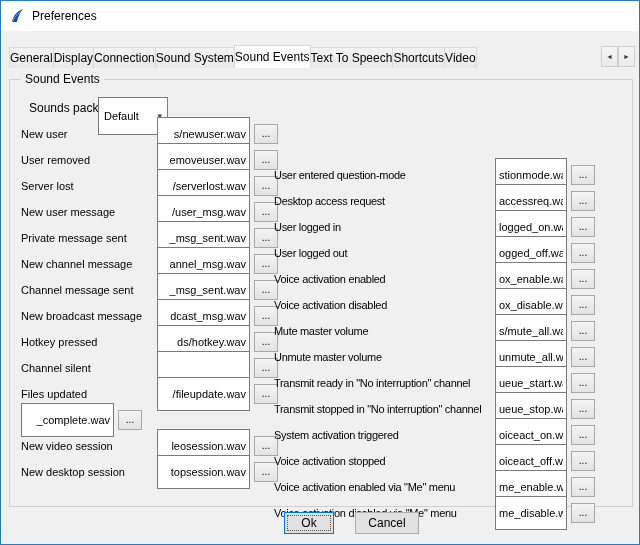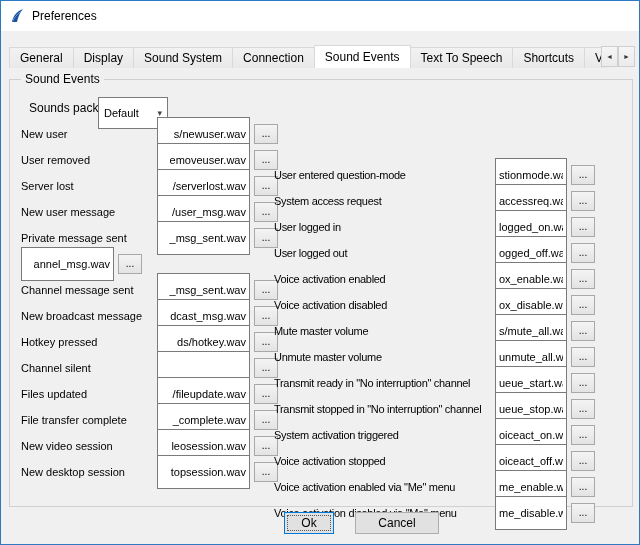--- a/index.html
+++ b/index.html
@@ -15,21 +15,21 @@
     position:absolute; left:0; top:0; right:0; height:30px;
     background:#ffffff; display:flex; align-items:center; padding-left:8px; gap:7px;
   }
   .title { font-size:12px; color:#000; }
 
   .tabbar {
     position:absolute; left:8px; top:44px; width:600px; height:23px;
     display:flex; align-items:flex-end; overflow:hidden;
   }
   .tab {
-    height:21px; line-height:20px; padding:0 10px; font-size:12px;
+    height:21px; line-height:20px; padding:0 0; font-size:12px;
     background:linear-gradient(#f2f2f2,#e9e9e9);
     border:1px solid #d9d9d9; border-bottom:none; margin-right:-1px;
     white-space:nowrap; color:#000; cursor:default;
   }
   .tab.active {
     height:23px; line-height:23px; background:#ffffff; z-index:2; position:relative;
   }
   .tab-scroll {
     position:absolute; top:45px; width:17px; height:21px; z-index:5;
     background:linear-gradient(#f5f5f5,#ebebeb); border:1px solid #cfcfcf;
@@ -42,21 +42,21 @@
     position:absolute; left:8px; top:78px; width:624px; height:428px;
     border:1px solid #d0d0d0;
   }
   .group-legend {
     position:absolute; left:11px; top:-8px; background:#f0f0f0;
     padding:0 4px; font-size:12px; color:#000;
   }
 
   .sp-label { position:absolute; left:28px; top:100px; font-size:12px; }
   .combo {
-    position:absolute; left:97px; top:96px; width:70px; height:32px;
+    position:absolute; left:97px; top:96px; width:70px; height:38px;
     background:#ffffff; border:1px solid #7a7a7a;
     font-size:11px; display:flex; align-items:center; padding:0 5px;
     justify-content:space-between; cursor:default;
   }
   .combo .arrow { font-size:9px; color:#444; }
 
   .col { position:absolute; top:123px; }
   .col-left  { left:20px; }
   .col-right { left:273px;margin-top:41px; }
   .row { display:flex; align-items:center; height:20px; margin-bottom:6px; }
@@ -75,42 +75,42 @@
     background:linear-gradient(#f4f4f4,#e3e3e3); border:1px solid #a8a8a8;
     cursor:default; color:#000;
   }
 
   .btn {
     position:absolute; top:511px; height:22px; font-size:12px;
     background:#e1e1e1; border:1px solid #adadad; cursor:default; color:#000;
     font-family:inherit;
   }
   .btn-ok { left:283px; width:50px; border:1px solid #0078d7; outline:1px dotted #555; outline-offset:-4px; }
-  .btn-cancel { left:354px; width:84px; }
+  .btn-cancel { left:354px; width:64px; }
 </style>
 </head>
 <body>
 
 <div class="window">
 
   <div class="titlebar">
     <span style="display:inline-flex;">
       <svg width="16" height="16" viewBox="0 0 16 16">
         <path d="M3 14 C4 8, 8 3, 14 1 C10 6, 9 10, 8 14 Z" fill="#1c4f9c"></path>
         <path d="M3.5 13.5 C5 10, 7.5 6.5, 12 3.5" stroke="#6aa0dc" stroke-width="1" fill="none"></path>
       </svg>
     </span>
     <span class="title">Preferences</span>
   </div>
 
   <div class="tabbar">
       <div class="tab">General</div>
       <div class="tab">Display</div>
+      <div class="tab">Connection</div>
       <div class="tab">Sound System</div>
-      <div class="tab">Connection</div>
       <div class="tab active">Sound Events</div>
       <div class="tab">Text To Speech</div>
       <div class="tab">Shortcuts</div>
       <div class="tab">Video</div>
     </div>
   <div class="tab-scroll left"><span>◄</span></div>
   <div class="tab-scroll right"><span>►</span></div>
 
   <div class="group">
     <span class="group-legend">Sound Events</span>
@@ -142,20 +142,21 @@
         <span class="lbl">New user message</span>
         <input type="text" class="txt" value="/user_msg.wav" style="">
         <button class="browse">...</button>
       </div>
       <div class="row">
         <span class="lbl">Private message sent</span>
         <input type="text" class="txt" value="_msg_sent.wav" style="">
         <button class="browse">...</button>
       </div>
       <div class="row">
+        <span class="lbl">New channel message</span>
         <input type="text" class="txt" value="annel_msg.wav" style="">
         <button class="browse">...</button>
       </div>
       <div class="row">
         <span class="lbl">Channel message sent</span>
         <input type="text" class="txt" value="_msg_sent.wav" style="">
         <button class="browse">...</button>
       </div>
       <div class="row">
         <span class="lbl">New broadcast message</span>
@@ -171,21 +172,20 @@
         <span class="lbl">Channel silent</span>
         <input type="text" class="txt" value="" style="">
         <button class="browse">...</button>
       </div>
       <div class="row">
         <span class="lbl">Files updated</span>
         <input type="text" class="txt" value="/fileupdate.wav" style="">
         <button class="browse">...</button>
       </div>
       <div class="row">
-        <span class="lbl">File transfer complete</span>
         <input type="text" class="txt" value="_complete.wav" style="">
         <button class="browse">...</button>
       </div>
       <div class="row">
         <span class="lbl">New video session</span>
         <input type="text" class="txt" value="leosession.wav" style="">
         <button class="browse">...</button>
       </div>
       <div class="row">
         <span class="lbl">New desktop session</span>
@@ -193,21 +193,21 @@
         <button class="browse">...</button>
       </div>
     </div>
   <div class="col col-right">
       <div class="row">
         <span class="lbl">User entered question-mode</span>
         <input type="text" class="txt" value="stionmode.wav" style="">
         <button class="browse">...</button>
       </div>
       <div class="row">
-        <span class="lbl">System access request</span>
+        <span class="lbl">Desktop access request</span>
         <input type="text" class="txt" value="accessreq.wav" style="">
         <button class="browse">...</button>
       </div>
       <div class="row">
         <span class="lbl">User logged in</span>
         <input type="text" class="txt" value="logged_on.wav" style="">
         <button class="browse">...</button>
       </div>
       <div class="row">
         <span class="lbl">User logged out</span>

